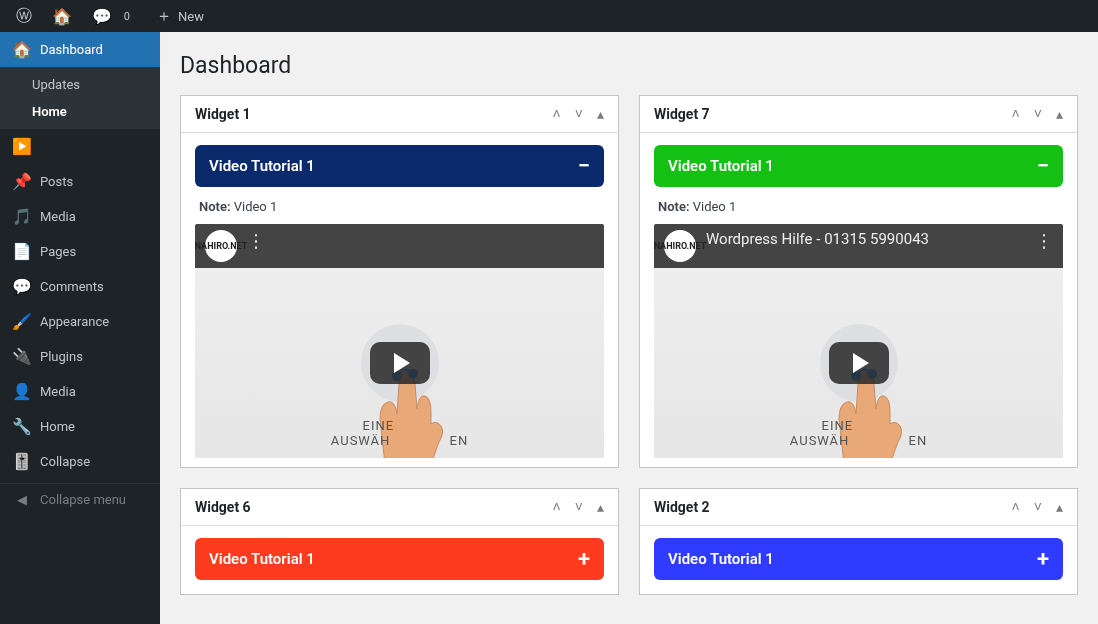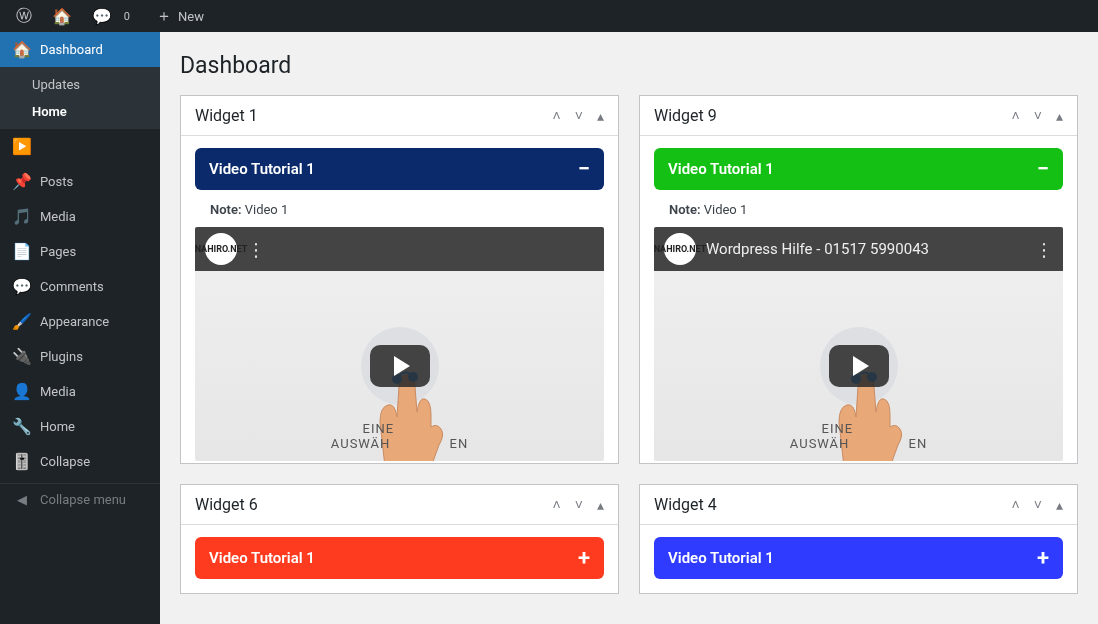--- a/index.html
+++ b/index.html
@@ -24,30 +24,30 @@
 .submenu-item.current { color: #fff; font-weight: 600; }
 .collapse { display: flex; align-items: center; gap: 8px; padding: 8px 12px; color: #787c82; cursor: pointer; border-top: 1px solid #333; margin-top:4px; }
 .collapse .micon { width:20px; text-align:center; }
 
 
 .content { flex: 1; padding: 20px; }
 .page-title { font-size: 23px; font-weight: 400; color: #1d2327; margin-bottom: 16px; }
 .grid { display: grid; grid-template-columns: 1fr 1fr; gap: 20px; }
 .widget { background: #fff; border: 1px solid #c3c4c7; }
 .widget-header { display: flex; align-items: center; justify-content: space-between; padding: 10px 14px; border-bottom: 1px solid #dcdcde; }
-.widget-title { font-size: 16px; font-weight: 400; color: #1d2327; }
+.widget-title { font-size: 14px; font-weight: 700; color: #1d2327; }
 .widget-controls { display: flex; gap: 14px; color: #787c82; font-size: 14px; }
 .widget-controls span { cursor: pointer; }
-.widget-body { padding: 12px 14px 2px; }
+.widget-body { padding: 12px 14px 9px; }
 .tutorial-bar { color: #fff; font-weight: 600; padding: 10px 14px; border-radius: 6px; display: flex; justify-content: space-between; align-items: center; font-size: 15px; }
 .tutorial-bar .toggle { font-size: 22px; line-height: 1; cursor: pointer; }
-.note { margin: 12px 15px 10px; font-size: 13px; }
+.note { margin: 12px 4px 10px; font-size: 13px; }
 .note strong { font-weight: 600; }
 .video { background: #f3f3f3; border-radius: 2px; position: relative; overflow: hidden; }
-.video-top { background: #444; color: #eee; display: flex; align-items: center; gap: 10px; padding: 6px 10px; font-size: 15px; }
+.video-top { background: #444; color: #eee; display: flex; align-items: flex-start; gap: 10px; padding: 6px 10px; font-size: 15px; }
 .video-top .avatar { width: 32px; height: 32px; border-radius: 50%; background: #fff; display: flex; align-items: center; justify-content: center; font-size: 9px; color:#222; font-weight:bold; text-align:center; line-height:1; }
 .video-top .vtitle { flex: 1; white-space: nowrap; overflow: hidden; text-overflow: ellipsis; }
 .video-top .dots { cursor: pointer; font-size: 18px; }
 .video-stage { height: 190px; background: linear-gradient(#eee,#e6e6e6); position: relative; display: flex; align-items: center; justify-content: center; }
 .play-circle { width: 78px; height: 78px; border-radius: 50%; background: rgba(220,222,226,.9); position: absolute; }
 .hand { position: absolute; bottom: -6px; }
 .play-btn { width: 60px; height: 42px; background: rgba(40,40,40,.85); border-radius: 10px; display: flex; align-items: center; justify-content: center; position: relative; z-index: 2; cursor: pointer; }
 .play-btn::before { content: ""; border-left: 16px solid #fff; border-top: 10px solid transparent; border-bottom: 10px solid transparent; margin-left: 4px; }
 .stage-text { position: absolute; bottom: 10px; width: 100%; text-align: center; font-size: 13px; letter-spacing: 1px; color: #555; }
 .widget.short .widget-body { padding-bottom: 14px; }
@@ -161,37 +161,37 @@
                   <path d="M72 52 Q80 40 88 50" stroke="#1e88e5" stroke-width="2" fill="none"></path>
                 </svg>
                 <div class="play-btn"></div>
                 <div class="stage-text">EINE&nbsp;&nbsp;&nbsp;&nbsp;&nbsp;&nbsp;&nbsp;&nbsp;&nbsp;&nbsp;<br>AUSWÄH&nbsp;&nbsp;&nbsp;&nbsp;&nbsp;&nbsp;&nbsp;&nbsp;&nbsp;&nbsp;&nbsp;&nbsp;&nbsp;&nbsp;EN</div>
               </div>
             </div>
           </div>
         </div>
         <div class="widget">
           <div class="widget-header">
-            <span class="widget-title">Widget 9</span>
+            <span class="widget-title">Widget 7</span>
             <div class="widget-controls">
               <span>˄</span>
               <span>˅</span>
               <span>▴</span>
             </div>
           </div>
           <div class="widget-body">
             <div class="tutorial-bar" style="background: rgb(20, 192, 20);">
               <span>Video Tutorial 1</span>
               <span class="toggle">−</span>
             </div>
             <div class="note"><strong>Note:</strong> <span>Video 1</span></div>
             <div class="video">
               <div class="video-top">
                 <div class="avatar">NAHIRO.NET</div>
-                <div class="vtitle">Wordpress Hilfe - 01517 5990043</div>
+                <div class="vtitle">Wordpress Hilfe - 01315 5990043</div>
                 <div class="dots">⋮</div>
               </div>
               <div class="video-stage">
                 <div class="play-circle"></div>
                 <svg class="hand" width="150" height="140" viewBox="0 0 150 140">
                   <g fill="#e8a878" stroke="#c98b62" stroke-width="1">
                     <path d="M60 140 L55 95 Q55 80 63 78 Q70 76 72 90 L74 60 Q75 48 82 48 Q89 48 90 60 L92 85 Q94 70 100 72 Q106 74 106 88 L106 100 Q112 96 116 102 Q120 108 114 118 L106 140 Z"></path>
                   </g>
                   <circle cx="72" cy="52" r="5" fill="#1e88e5"></circle>
                   <circle cx="88" cy="50" r="5" fill="#1e88e5"></circle>
@@ -214,21 +214,21 @@
           </div>
           <div class="widget-body">
             <div class="tutorial-bar" style="background: rgb(255, 59, 31);">
               <span>Video Tutorial 1</span>
               <span class="toggle">+</span>
             </div>
           </div>
         </div>
         <div class="widget short">
           <div class="widget-header">
-            <span class="widget-title">Widget 4</span>
+            <span class="widget-title">Widget 2</span>
             <div class="widget-controls">
               <span>˄</span>
               <span>˅</span>
               <span>▴</span>
             </div>
           </div>
           <div class="widget-body">
             <div class="tutorial-bar" style="background: rgb(47, 60, 255);">
               <span>Video Tutorial 1</span>
               <span class="toggle">+</span>

